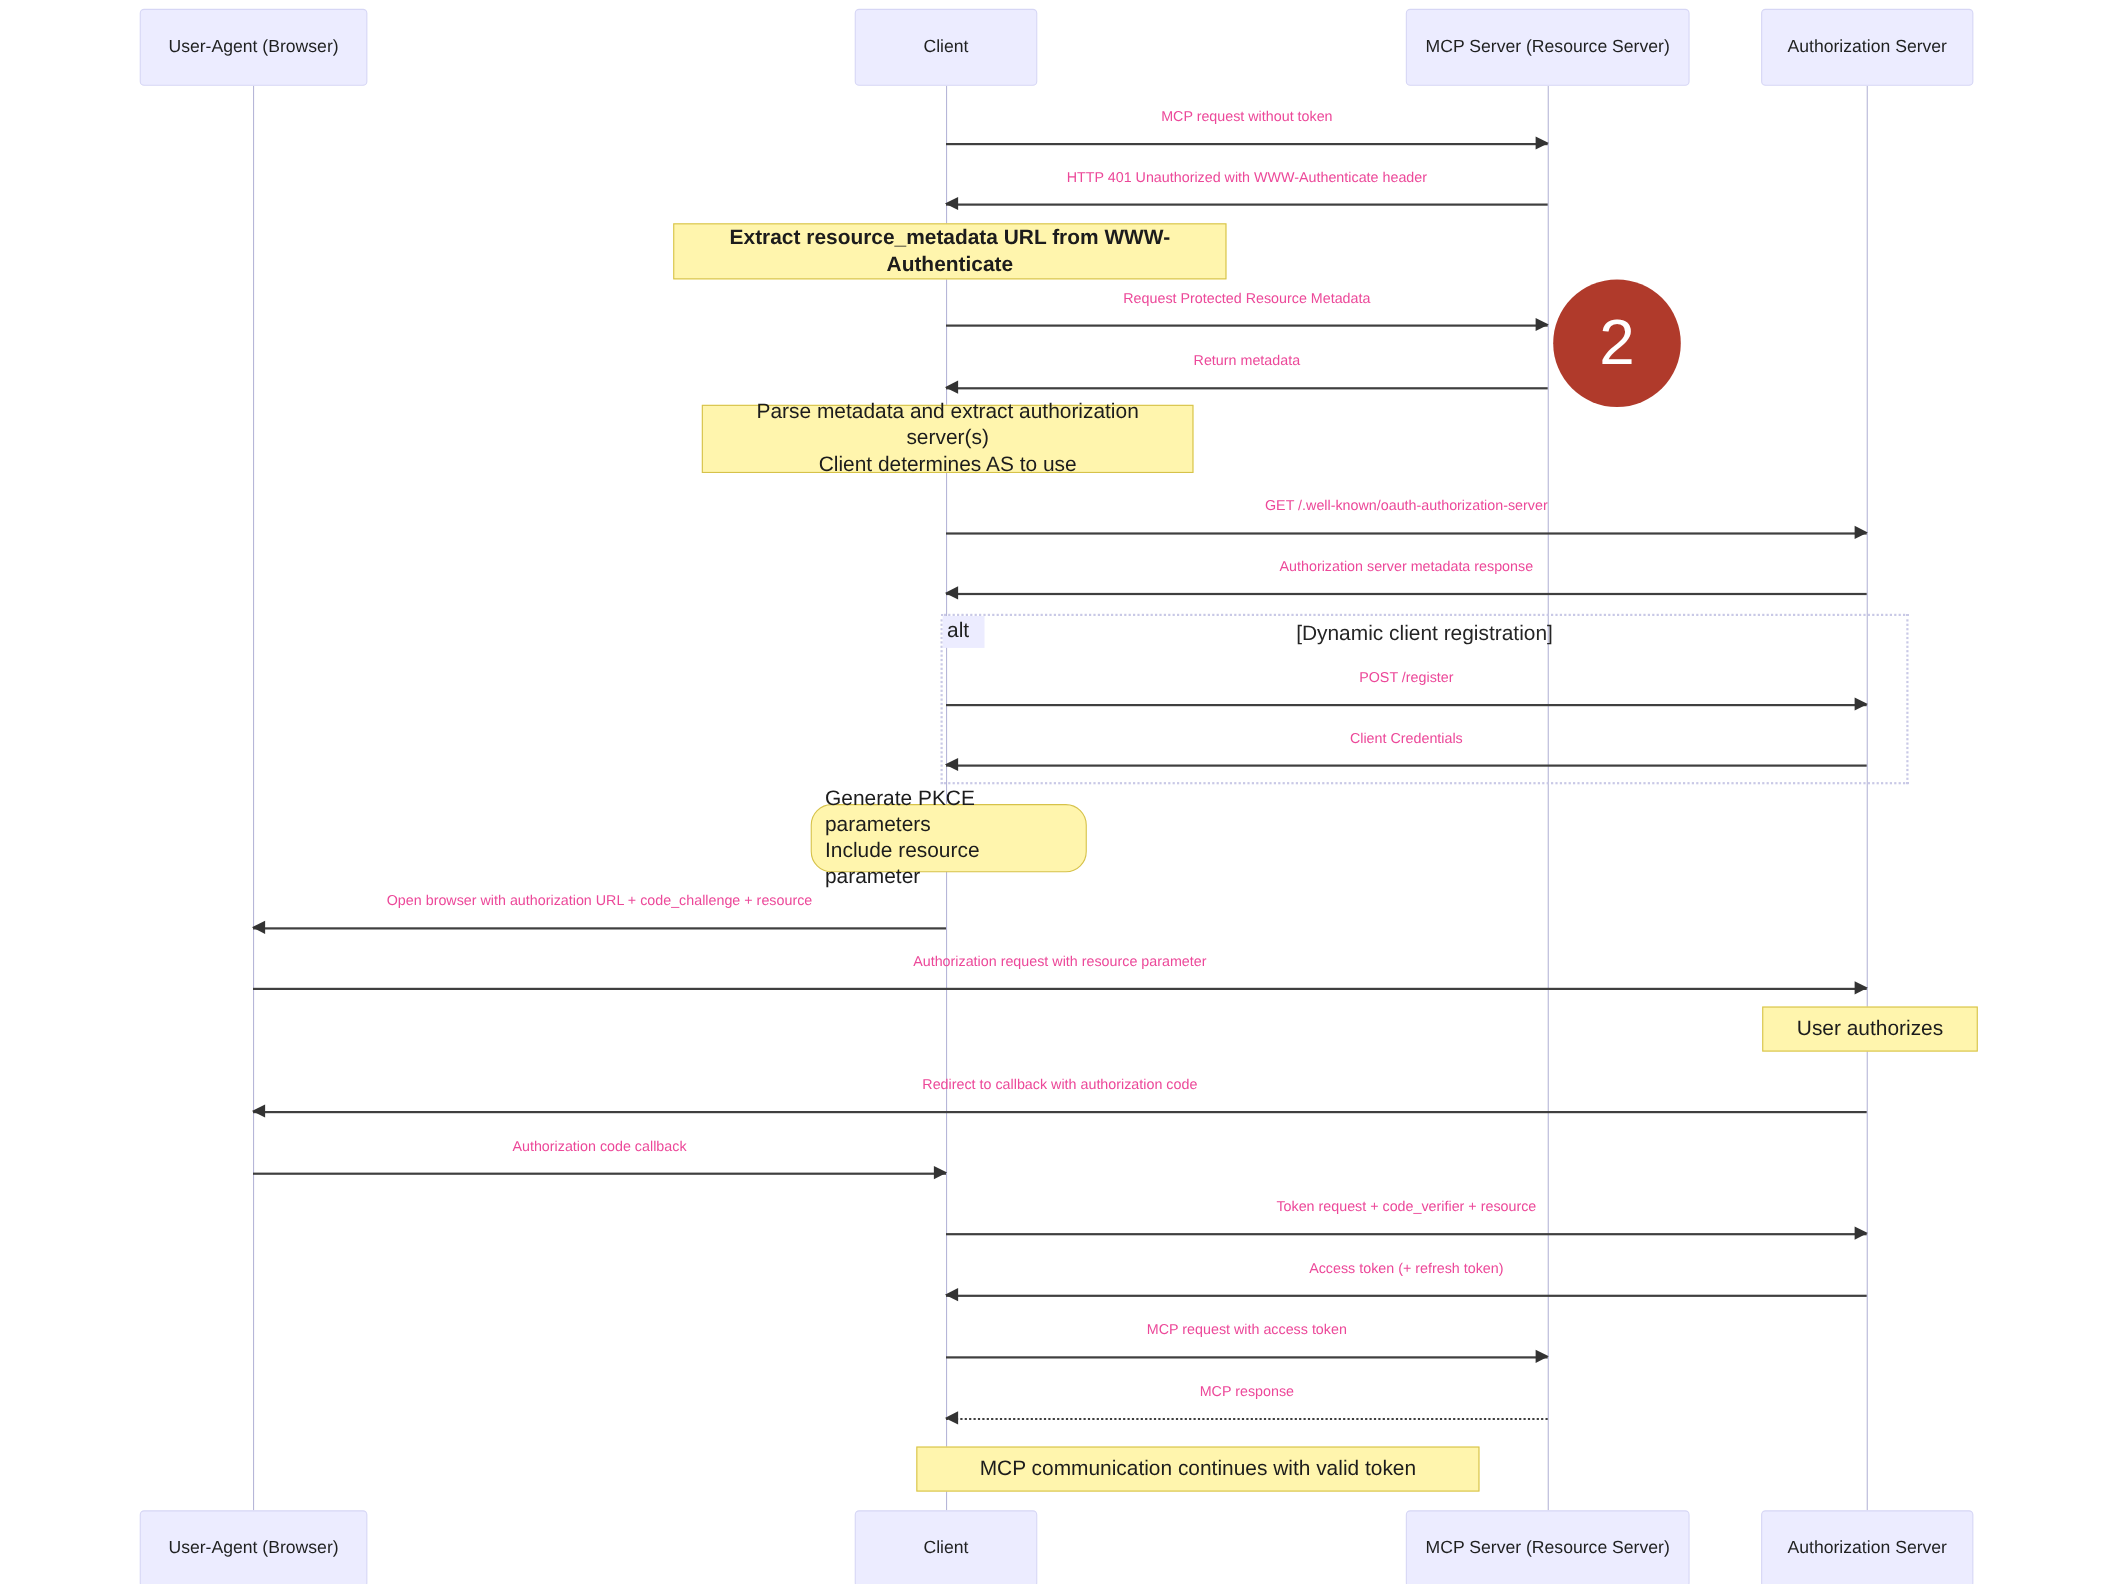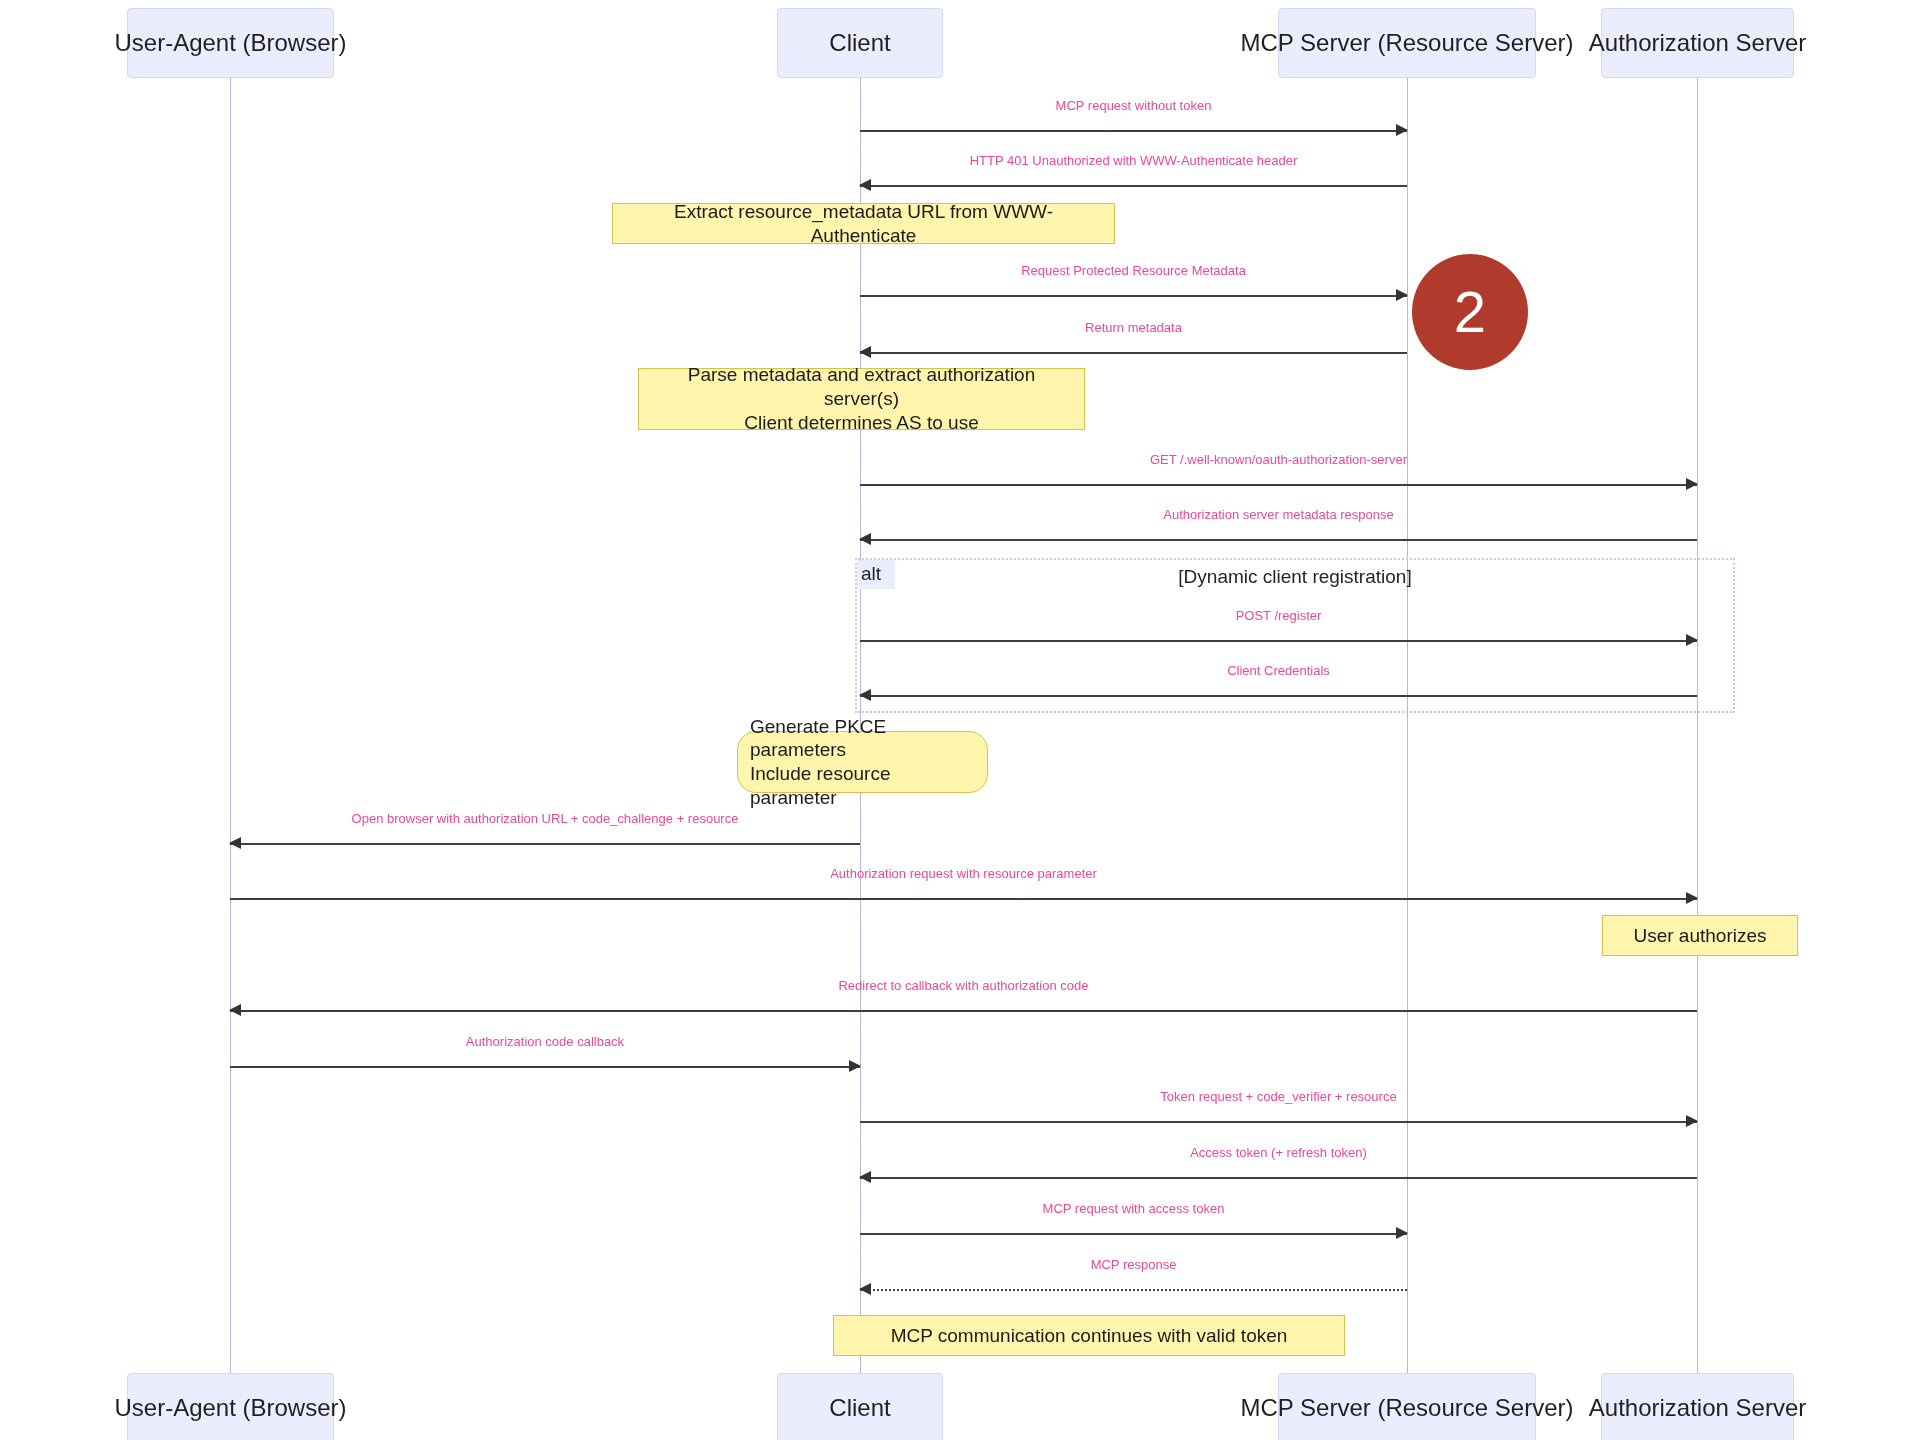--- a/index.html
+++ b/index.html
@@ -25,21 +25,21 @@
   .actor-box {
     position: absolute;
     box-sizing: border-box;
     background: #ECECFF;
     border: 1px solid #D6D6F5;
     border-radius: 4px;
     display: flex;
     align-items: center;
     justify-content: center;
     color: #1f2020;
-    font-size: 24px;
+    font-size: 16px;
     line-height: 1.2;
     text-align: center;
     padding: 0 10px;
     white-space: nowrap;
   }
 
   
   .lifeline {
     position: absolute;
     width: 1px;
@@ -257,21 +257,21 @@
     <div class="msg" style="left: 860px; top: 1233px; width: 547px;">
       <div class="line"></div>
       <div class="head right"></div>
       <div class="label">MCP request with access token</div>
     </div>
     <div class="msg dotted" style="left: 860px; top: 1289px; width: 547px;">
       <div class="line"></div>
       <div class="head left"></div>
       <div class="label">MCP response</div>
     </div>
-    <div class="note" style="left: 612px; top: 203px; width: 503px; height: 41px;"><span>Extract resource_metadata URL from WWW-Authenticate</span></div>
+    <div class="note" style="left: 612px; top: 203px; width: 503px; height: 51px; font-weight: bold;"><span>Extract resource_metadata URL from WWW-Authenticate</span></div>
     <div class="note" style="left: 638px; top: 368px; width: 447px; height: 62px;"><span>Parse metadata and extract authorization server(s)
 Client determines AS to use</span></div>
     <div class="note left-align" style="left: 737px; top: 731px; width: 251px; height: 62px;"><span>Generate PKCE parameters
 Include resource parameter</span></div>
     <div class="note" style="left: 1602px; top: 915px; width: 196px; height: 41px;"><span>User authorizes</span></div>
     <div class="note" style="left: 833px; top: 1315px; width: 512px; height: 41px;"><span>MCP communication continues with valid token</span></div>
     <div class="badge" style="left: 1412px; top: 254px; width: 116px; height: 116px; background: rgb(176, 58, 43); color: rgb(255, 255, 255);">
       <span>2</span>
     </div>
   </div>

